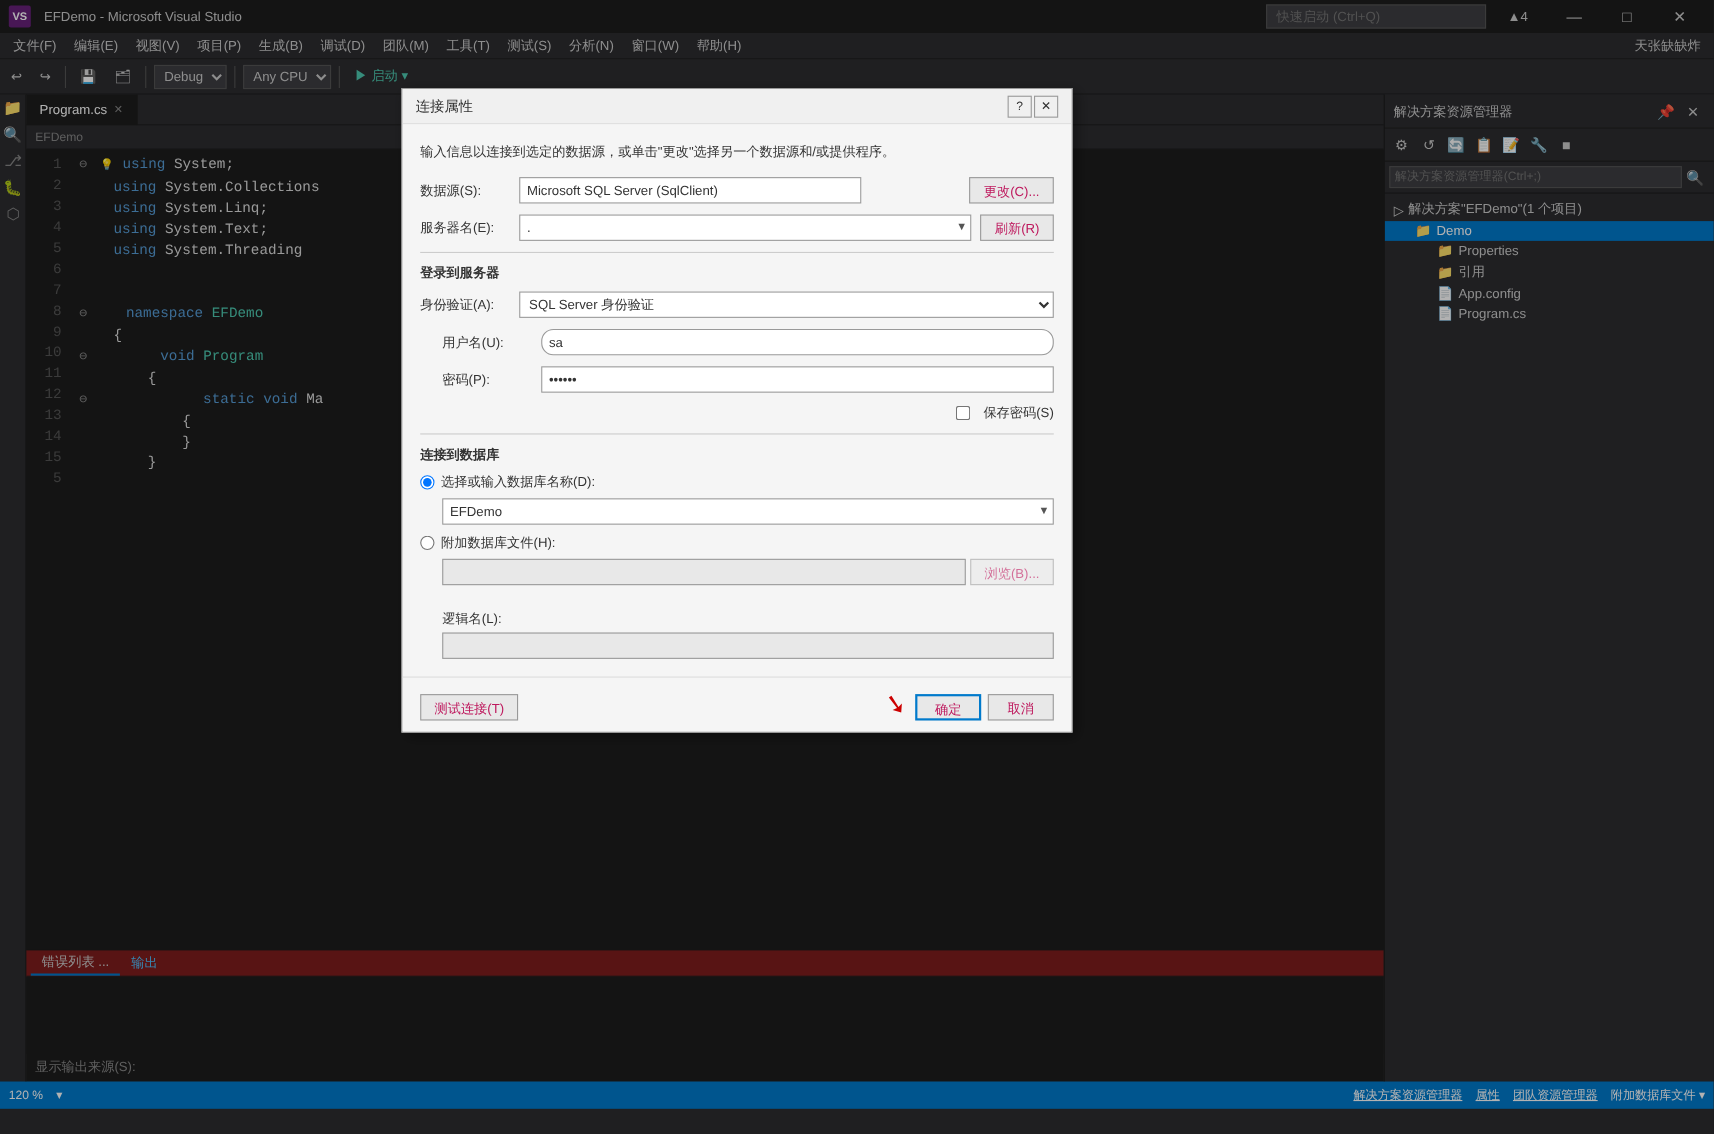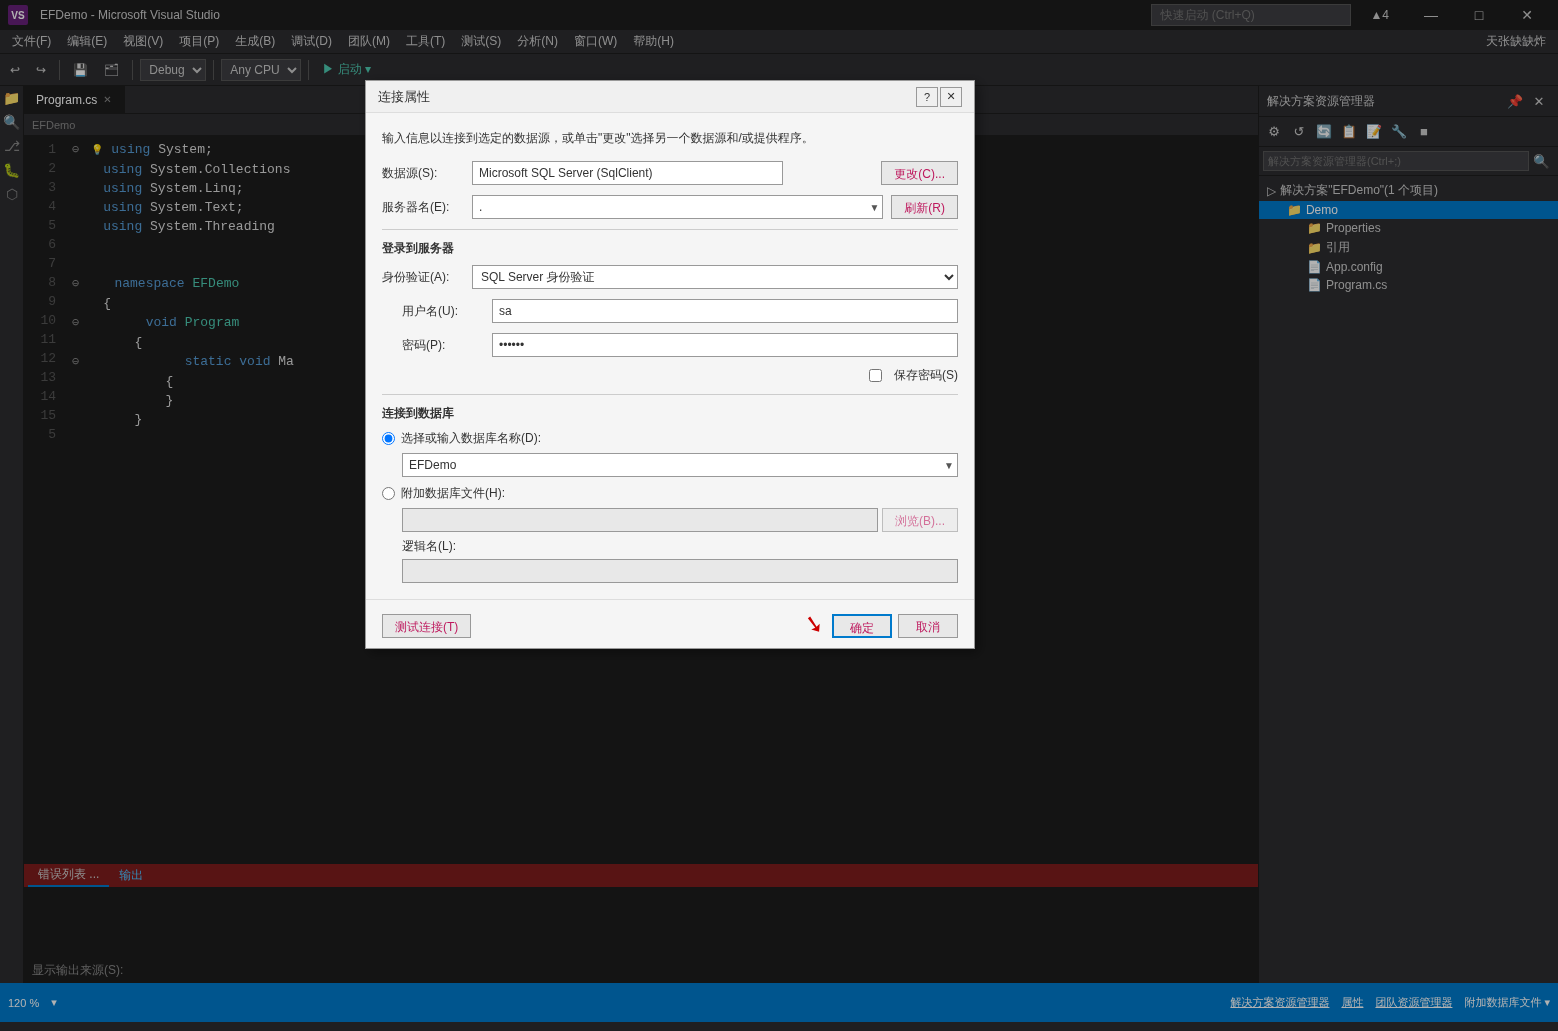--- a/index.html
+++ b/index.html
@@ -64,21 +64,21 @@
     
     .bottom-panels { display: flex; flex-direction: column; height: 120px; border-top: 1px solid #1e1e1e; }
     .bottom-tabs { background: #7f1d1d; height: 24px; display: flex; align-items: center; padding: 0 4px; border-bottom: 1px solid #1e1e1e; }
     .bottom-tab { padding: 2px 10px; font-size: 12px; color: #888; cursor: pointer; }
     .bottom-tab.active { color: #ccc; border-bottom: 2px solid #007acc; }
     .bottom-tab-link { padding: 2px 10px; font-size: 12px; color: #4fc1ff; cursor: pointer; }
     .output-area { flex: 1; background: #1e1e1e; padding: 4px 8px; font-family: Consolas, monospace; font-size: 12px; color: #ccc; overflow: hidden; }
     .output-source { display: flex; align-items: center; gap: 8px; padding: 4px 8px; color: #888; font-size: 12px; }
 
     
-    .status-bar { background: #007acc; height: 39px; display: flex; align-items: center; padding: 0 8px; font-size: 11px; color: #fff; justify-content: space-between; }
+    .status-bar { background: #007acc; height: 25px; display: flex; align-items: center; padding: 0 8px; font-size: 11px; color: #fff; justify-content: space-between; }
     .status-bar-left { display: flex; align-items: center; gap: 12px; }
     .status-bar-right { display: flex; align-items: center; gap: 12px; }
     .status-link { color: #fff; cursor: pointer; text-decoration: underline; }
 
     
     .dialog-overlay { position: fixed; top: 0; left: 0; width: 1558px; height: 1031px; background: rgba(0,0,0,0.3); display: flex; align-items: flex-start; justify-content: flex-start; z-index: 1000; }
     .dialog { position: absolute; left: 365px; top: 80px; width: 610px; background: #f0f0f0; border: 1px solid #999; box-shadow: 4px 4px 12px rgba(0,0,0,0.4); display: flex; flex-direction: column; }
     .dialog-title-bar { background: #f0f0f0; height: 32px; display: flex; align-items: center; justify-content: space-between; padding: 0 12px; border-bottom: 1px solid #ddd; }
     .dialog-title { font-size: 13px; color: #333; font-weight: normal; }
     .dialog-title-controls { display: flex; gap: 2px; }
@@ -349,21 +349,21 @@
         <div class="form-field dropdown-combo">
           <select class="form-select" style="width:100%;">
             <option>SQL Server 身份验证</option>
           </select>
         </div>
       </div>
 
       <div class="form-row" style="padding-left:20px;">
         <span class="form-label">用户名(U):</span>
         <div class="form-field">
-          <input class="form-input" value="sa" style="width: 100%;">
+          <input class="form-input" value="sa" style="width: 100%; border-radius: 11px;">
         </div>
       </div>
 
       <div class="form-row" style="padding-left:20px;">
         <span class="form-label">密码(P):</span>
         <div class="form-field">
           <input class="form-input" type="password" value="123456" style="width: 100%;">
         </div>
       </div>
 
@@ -389,21 +389,21 @@
 
       <div class="radio-row" style="margin-top:8px;">
         <input type="radio" name="dbmode" id="attach-file" style="">
         <label for="attach-file">附加数据库文件(H):</label>
       </div>
       <div style="padding-left:20px;display:flex;gap:4px;margin-top:4px;">
         <input class="attach-file-input" style="flex: 1 1 0%; height: 24px; border: 1px solid rgb(153, 153, 153); background: rgb(232, 232, 232); font-size: 12px; padding: 0px 6px;" disabled="">
         <button class="form-btn" disabled="" style="opacity:0.6;">浏览(B)...</button>
       </div>
 
-      <div style="padding-left:20px;margin-top:6px;">
+      <div style="padding-left:20px;margin-top:22px;">
         <span style="font-size:12px;color:#333;">逻辑名(L):</span>
         <input class="logical-name-input" style="width: 100%; height: 24px; border: 1px solid rgb(153, 153, 153); background: rgb(232, 232, 232); font-size: 12px; padding: 0px 6px; margin-top: 4px; display: block;" disabled="">
       </div>
     </div>
 
     <div class="dialog-footer">
       <div class="dialog-footer-left">
         <button class="form-btn">测试连接(T)</button>
       </div>
 

